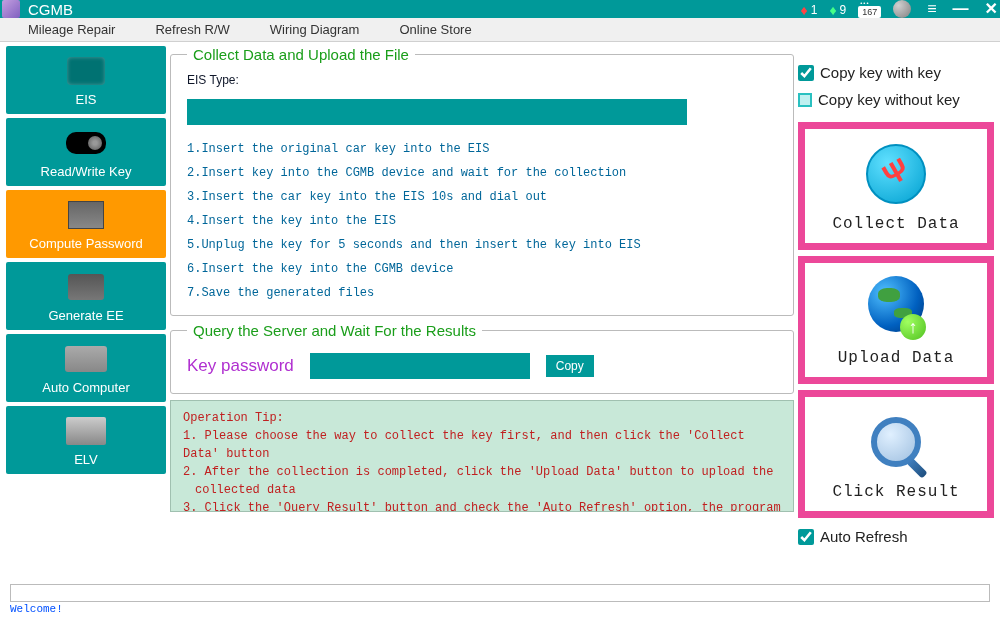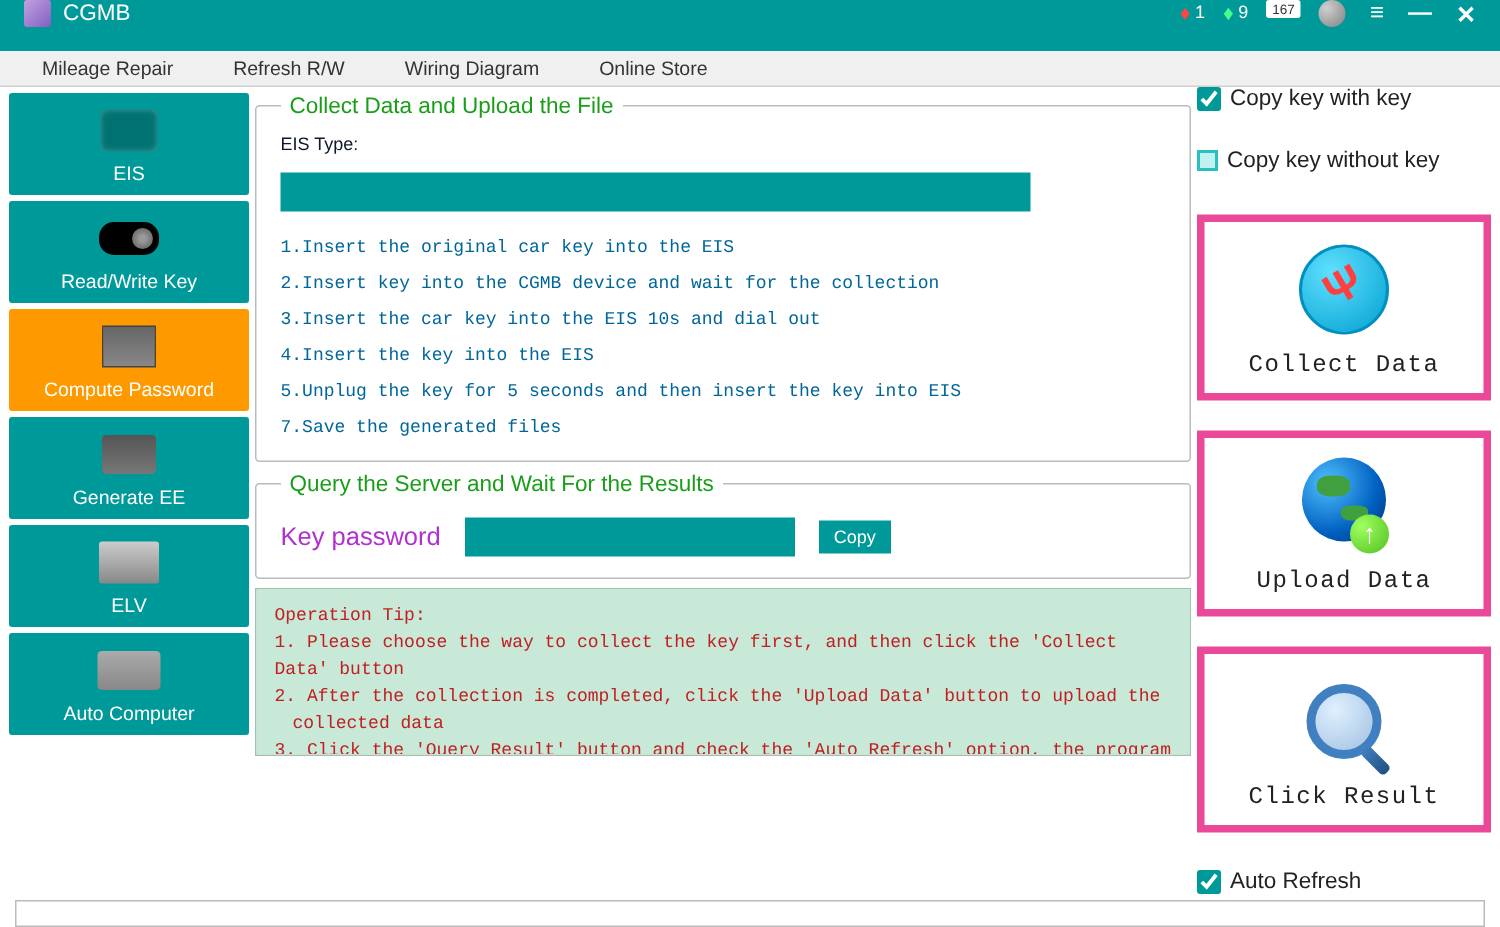--- a/index.html
+++ b/index.html
@@ -1,18 +1,18 @@
 <!DOCTYPE html>
 <html><head>
 <meta charset="utf-8">
 <style>
 * { box-sizing: border-box; margin: 0; padding: 0; }
 body { font-family: Arial, sans-serif; font-size: 13px; background: #fff; width: 1000px; height: 618px; overflow: hidden; }
 
-.titlebar { background: #009999; height: 34px; display: flex; align-items: flex-start; padding: 0 16px; color: #fff; }
+.titlebar { background: #009999; height: 18px; display: flex; align-items: flex-end; padding: 0 2px; color: #fff; }
 .titlebar .app-icon { width: 18px; height: 18px; background: linear-gradient(135deg,#c4a0e0,#8060c0); border-radius: 2px; margin-right: 8px; }
 .titlebar .title { font-size: 15px; font-weight: normal; flex: 1; }
 .titlebar .status-item { display: flex; align-items: center; margin-left: 12px; font-size: 12px; }
 .titlebar .gem-red { color: #ff4444; margin-right: 3px; font-size: 14px; }
 .titlebar .gem-green { color: #44ff88; margin-right: 3px; font-size: 14px; }
 .titlebar .counter-box { background: #fff; color: #333; padding: 1px 4px; font-size: 9px; border-radius: 2px; margin-left: 12px; position: relative; }
 .titlebar .counter-box::before { content: "•••"; position: absolute; top: -6px; left: 2px; color: #fff; font-size: 6px; letter-spacing: 1px; }
 .titlebar .globe { width: 18px; height: 18px; background: radial-gradient(circle at 30% 30%, #d0d0d0, #808080); border-radius: 50%; margin-left: 12px; }
 .titlebar .win-btn { margin-left: 16px; font-size: 16px; cursor: pointer; font-weight: bold; }
 
@@ -45,26 +45,26 @@
 .steps { font-family: "Courier New", monospace; font-size: 12px; color: #006699; line-height: 2; }
 
 .query-row { display: flex; align-items: center; gap: 16px; padding: 4px 0; }
 .query-label { color: #b030d0; font-size: 17px; }
 .query-input { width: 220px; height: 26px; background: #009999; border: none; }
 .copy-btn { background: #009999; color: #fff; border: none; padding: 4px 10px; font-size: 12px; cursor: pointer; }
 
 .tip-box { background: #c8e8d8; border: 1px solid #a0c0b0; padding: 8px 12px; font-family: "Courier New", monospace; font-size: 12px; color: #c02020; line-height: 1.5; height: 112px; overflow: auto; position: relative; }
 .tip-box::-webkit-scrollbar { width: 14px; }
 
-.rightbar { width: 196px; display: flex; flex-direction: column; gap: 20px; padding-top: 16px; justify-content: flex-end; }
+.rightbar { width: 196px; display: flex; flex-direction: column; gap: 6px; padding-top: 16px; }
 .checkbox-row { display: flex; align-items: center; gap: 6px; font-size: 15px; color: #222; padding: 2px 0; }
 .checkbox-row input { width: 16px; height: 16px; accent-color: #009999; }
 .checkbox-row .cb-empty { width: 14px; height: 14px; border: 2px solid #2ac0c0; background: #c0f0f0; display: inline-block; }
 
-.action-btn { border: 5px solid #ec4899; background: #fff; display: flex; flex-direction: column; align-items: center; justify-content: center; padding: 10px 4px; cursor: pointer; gap: 6px; }
+.action-btn { border: 7px solid #ec4899; background: #fff; display: flex; flex-direction: column; align-items: center; justify-content: center; padding: 10px 4px; cursor: pointer; gap: 6px; }
 .action-btn .act-icon { width: 70px; height: 70px; display: flex; align-items: center; justify-content: center; }
 .action-btn .act-label { font-family: "Courier New", monospace; font-size: 16px; color: #222; letter-spacing: 1px; }
 
 .usb-circle { width: 60px; height: 60px; border-radius: 50%; background: radial-gradient(circle at 35% 30%, #60e0ff, #00a0d0); border: 2px solid #0090c0; position: relative; }
 .usb-circle::after { content: "Ψ"; position: absolute; left: 50%; top: 50%; transform: translate(-50%,-55%) rotate(-30deg); color: #ff4040; font-size: 30px; font-weight: bold; }
 
 .globe-up { width: 64px; height: 64px; position: relative; }
 .globe-up .earth { width: 56px; height: 56px; border-radius: 50%; background: radial-gradient(circle at 30% 30%, #50c0ff 0%, #0060c0 60%, #003070 100%); position: absolute; top: 0; left: 4px; }
 .globe-up .earth::after { content: ""; position: absolute; width: 22px; height: 14px; background: #40a040; border-radius: 40%; top: 12px; left: 10px; box-shadow: 14px 18px 0 -2px #40a040; }
 .globe-up .arrow { position: absolute; bottom: 0; right: 2px; width: 26px; height: 26px; background: radial-gradient(circle at 30% 30%, #a0ff60, #50c020); border-radius: 50%; display: flex; align-items: center; justify-content: center; color: #fff; font-size: 18px; font-weight: bold; }
@@ -125,47 +125,48 @@
       <span>Compute Password</span>
     </div>
     <div class="sidebar-item">
       <div class="icon-box">
           <div class="icon-printer"></div>
         </div>
       <span>Generate EE</span>
     </div>
     <div class="sidebar-item">
       <div class="icon-box">
+          <div class="icon-board"></div>
+        </div>
+      <span>Auto Computer</span>
+    </div>
+    <div class="sidebar-item">
+      <div class="icon-box">
           <div class="icon-elv"></div>
         </div>
       <span>ELV</span>
-    </div>
-    <div class="sidebar-item">
-      <div class="icon-box">
-          <div class="icon-board"></div>
-        </div>
-      <span>Auto Computer</span>
     </div>
   </div>
 
   <div class="center">
     <fieldset>
       <legend>Collect Data and Upload the File</legend>
       <div class="eis-row">
         <span class="eis-label">EIS Type:</span>
       </div>
       <div class="eis-row">
         <div class="eis-bar"></div>
       </div>
       <div class="steps">
         <div>1.Insert the original car key into the EIS</div>
         <div>2.Insert key into the CGMB device and wait for the collection</div>
         <div>3.Insert the car key into the EIS 10s and dial out</div>
         <div>4.Insert the key into the EIS</div>
         <div>5.Unplug the key for 5 seconds and then insert the key into EIS</div>
+        <div>6.Insert the key into the CGMB device</div>
         <div>7.Save the generated files</div>
       </div>
     </fieldset>
 
     <fieldset>
       <legend>Query the Server and Wait For the Results</legend>
       <div class="query-row">
         <span class="query-label">Key password</span>
         <input class="query-input" style="">
         <button class="copy-btn">Copy</button>

